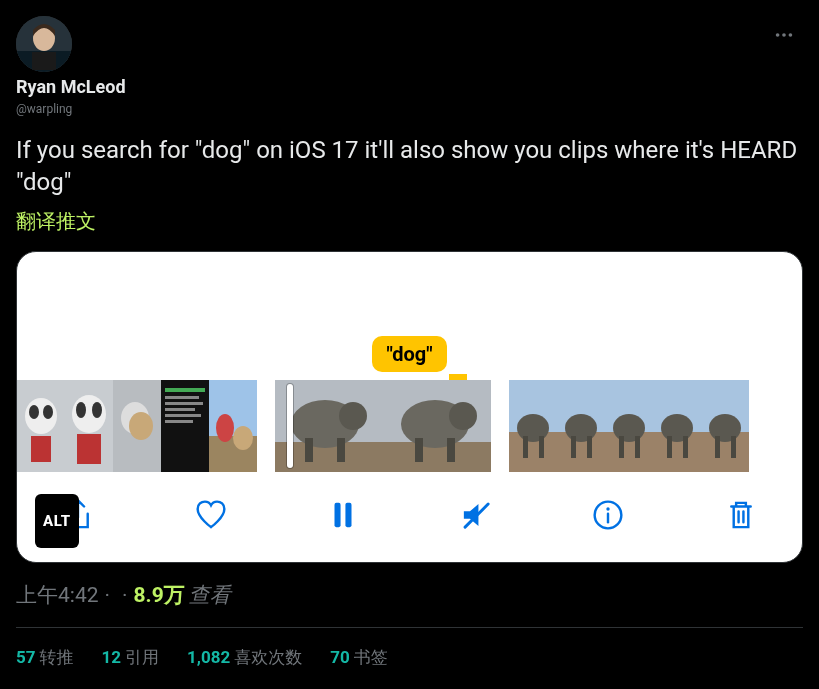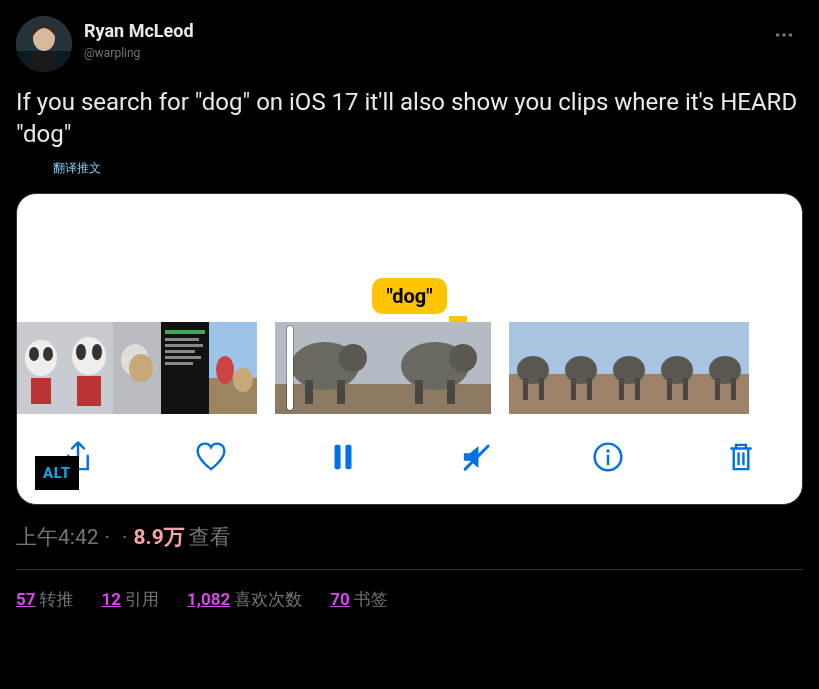--- a/index.html
+++ b/index.html
@@ -11,20 +11,21 @@
       height: 689px;
       overflow: hidden;
     }
     .tweet {
       padding: 16px 16px 0 16px;
     }
     .header {
       display: flex;
       align-items: flex-start;
       position: relative;
+      flex-direction: column;
     }
     .avatar {
       width: 56px;
       height: 56px;
       border-radius: 50%;
       flex-shrink: 0;
       overflow: hidden;
       margin-right: 12px;
       background: #333;
     }
@@ -47,26 +48,25 @@
     }
     .more-button svg { width: 22px; height: 22px; fill: currentColor; }
     .tweet-text {
       font-size: 24px;
       line-height: 32px;
       color: #e7e9ea;
       margin-top: 14px;
       word-wrap: break-word;
     }
     .translate-link {
-      color: #7dd3fc;
-      font-size: 12px;
+      color: #bef264;
+      font-size: 20px;
       margin-top: 10px;
       cursor: pointer;
       display: inline-block;
-      margin-left: 37px;
     }
     .media-card {
       margin-top: 16px;
       border-radius: 20px;
       background: #fff;
       overflow: hidden;
       border: 1px solid #2f3336;
       position: relative;
     }
     .media-top {
@@ -142,51 +142,51 @@
       cursor: pointer;
     }
     .ctrl svg { width: 34px; height: 34px; stroke: currentColor; fill: none; stroke-width: 2; }
     .ctrl.pause svg { fill: currentColor; stroke: none; }
     .ctrl.mute svg { stroke-width: 2.4; }
     .alt-badge {
       position: absolute;
       left: 18px;
       bottom: 14px;
       background: #000;
-      color: #0ea5e9;
+      color: #ffffff;
       font-weight: 800;
       font-size: 15px;
-      padding: 8px 8px;
-      border-radius: 0;
+      padding: 18px 8px;
+      border-radius: 6px;
       letter-spacing: 0.5px;
     }
     .meta-row {
       margin-top: 18px;
       font-size: 21px;
       color: #71767b;
       display: flex;
       align-items: center;
       flex-wrap: wrap;
       gap: 0;
     }
     .meta-row .dot { margin: 0 6px; }
-    .meta-row .views-num { color: #fca5a5; font-weight: 700; }
+    .meta-row .views-num { color: #bef264; font-weight: 700; }
     .divider {
       border: 0;
       border-top: 1px solid #2f3336;
       margin-top: 18px;
     }
     .stats-row {
       display: flex;
       gap: 28px;
       margin-top: 18px;
       font-size: 17px;
       color: #71767b;
     }
-    .stat .num { color: #d946ef; font-weight: 700; margin-right: 4px; text-decoration: underline; }
+    .stat .num { color: #14b8a6; font-weight: 700; margin-right: 4px; }
   </style>
 </head>
 <body>
 
 <div class="tweet">
 
   <div class="header">
     <div class="avatar">
       <svg viewBox="0 0 56 56">
         <rect width="56" height="56" fill="#26323a"></rect>
@@ -379,21 +379,21 @@
     </div>
 
     <div class="alt-badge">ALT</div>
   </div>
 
   <div class="meta-row">
     <span>上午4:42</span>
     <span class="dot">·</span>
     <span class="dot">·</span>
     <span class="views-num">8.9万</span>
-    <span style="margin-left:4px;">查看</span>
+    <span style="margin-left:4px;font-style:italic;">查看</span>
   </div>
 
   <hr class="divider">
 
   <div class="stats-row">
     <div class="stat">
       <span class="num">57</span><span>转推</span>
     </div>
     <div class="stat">
       <span class="num">12</span><span>引用</span>

